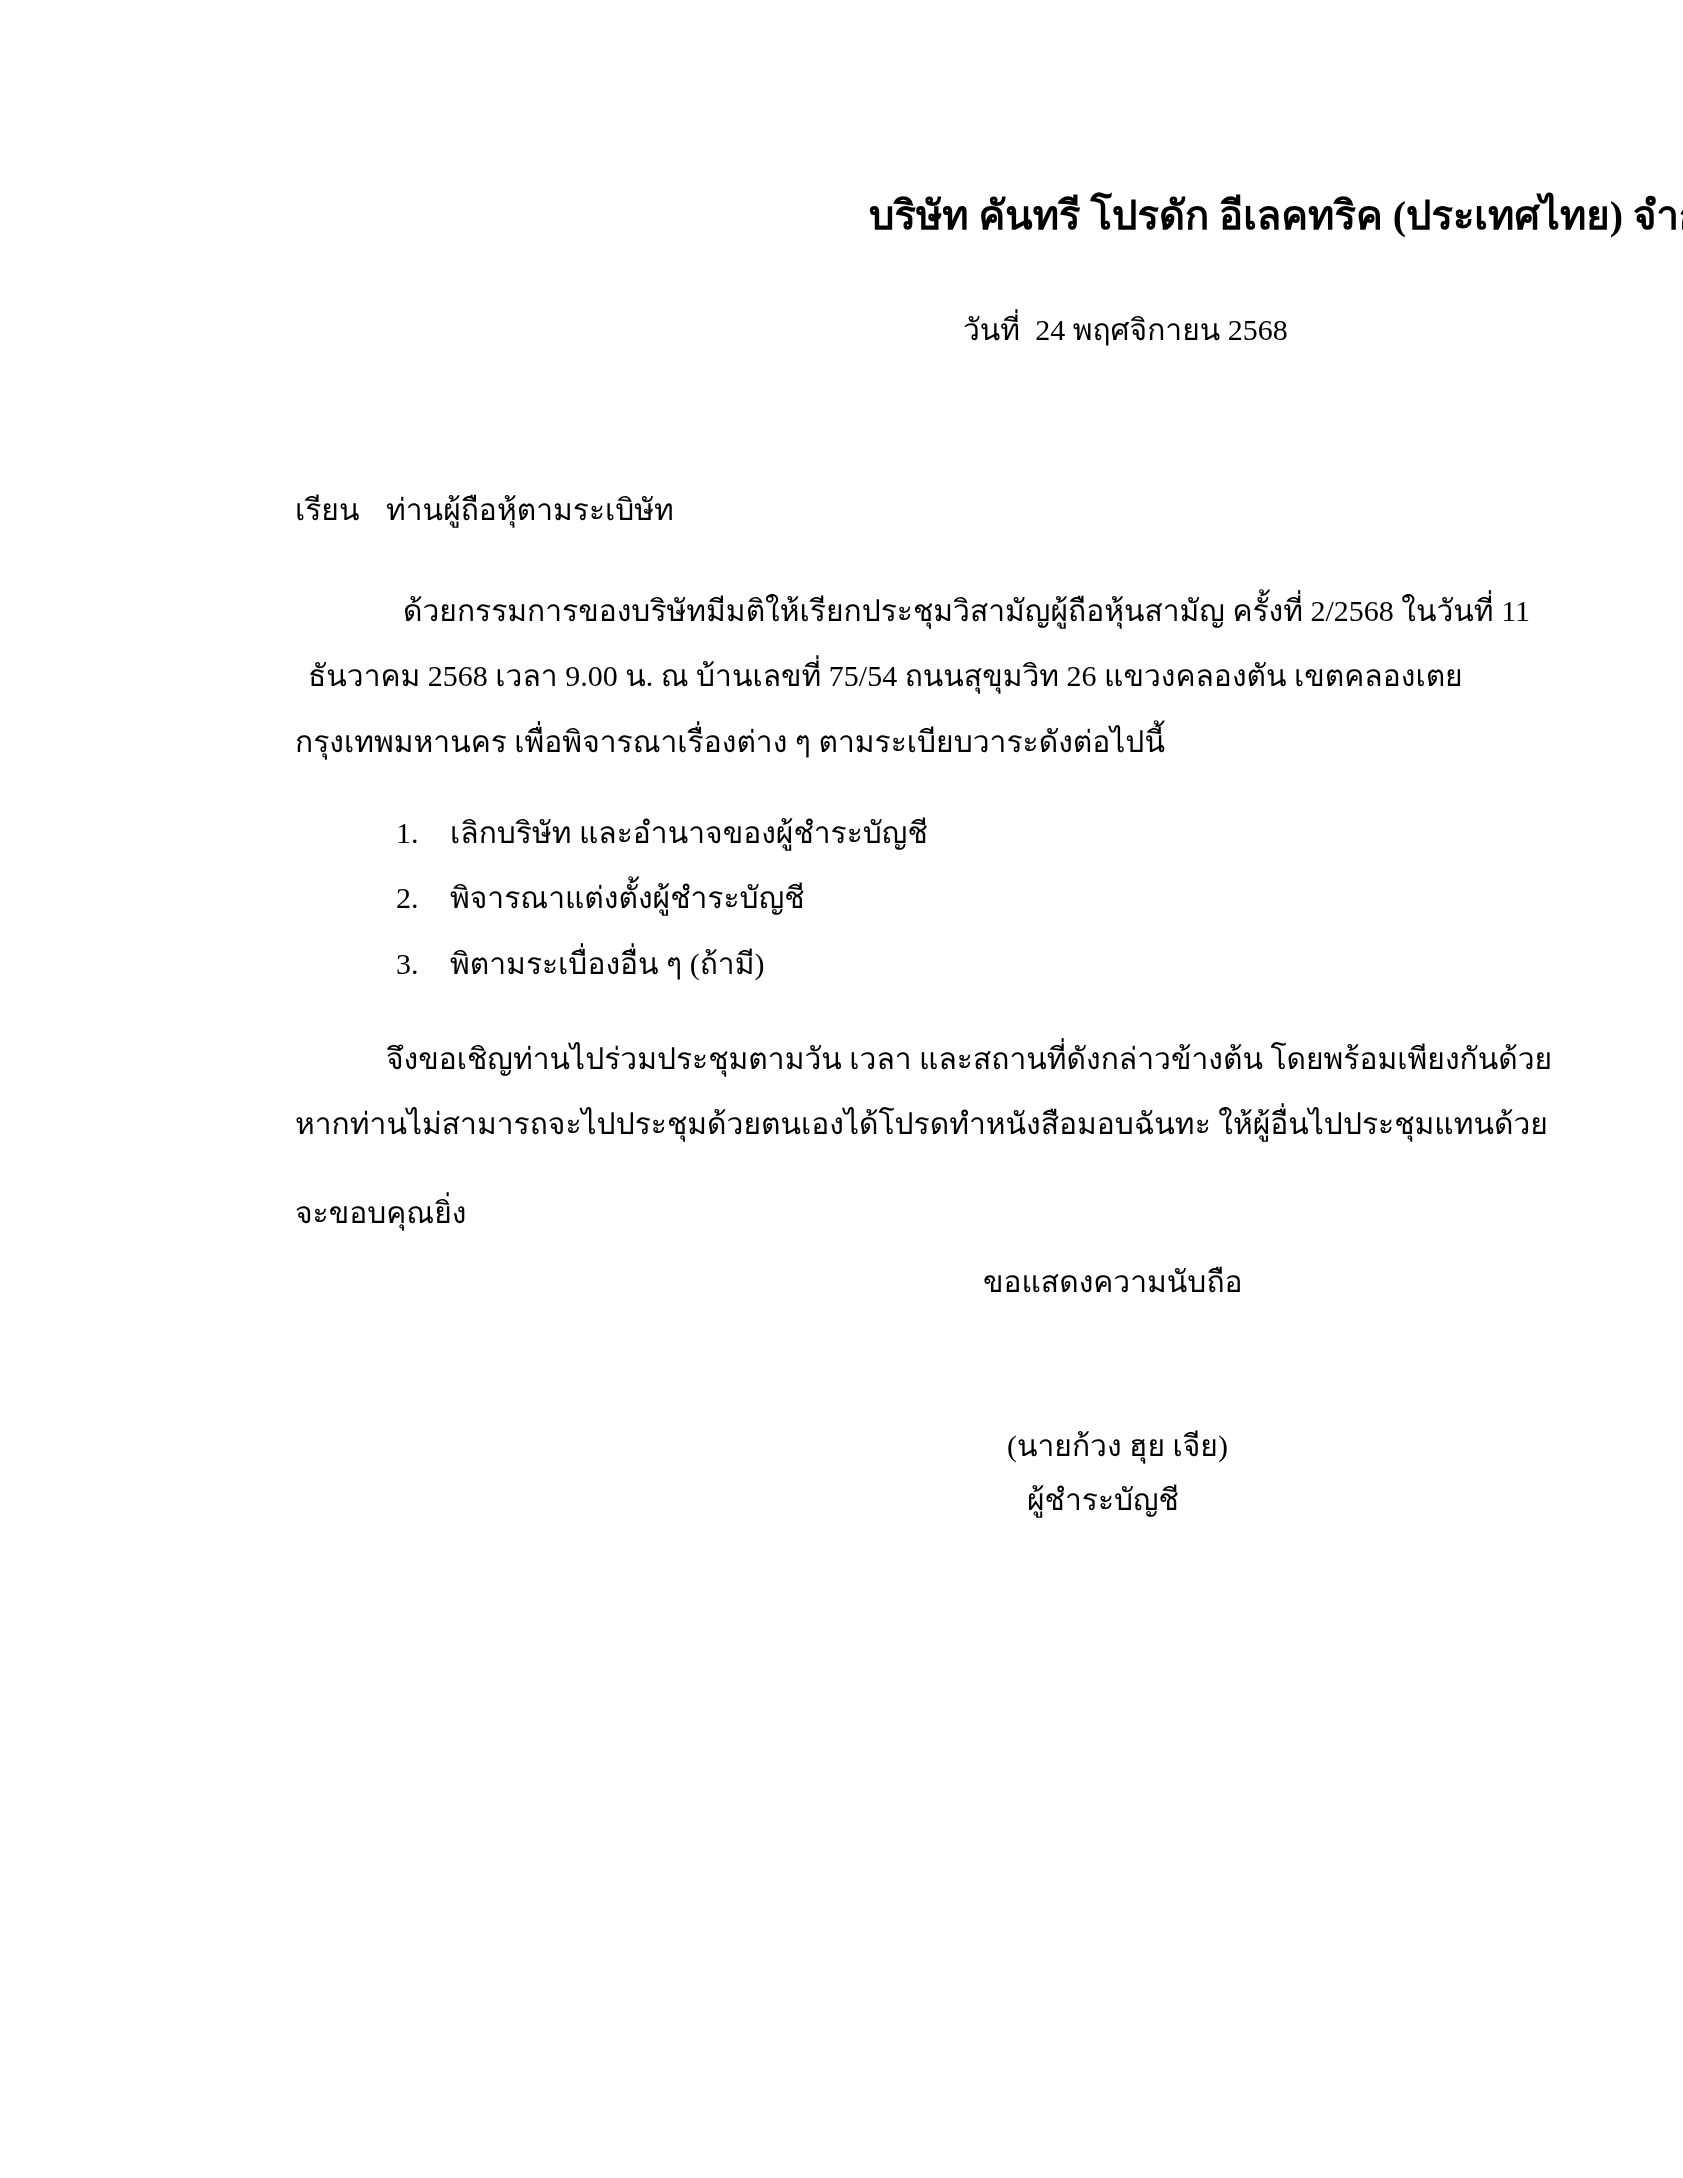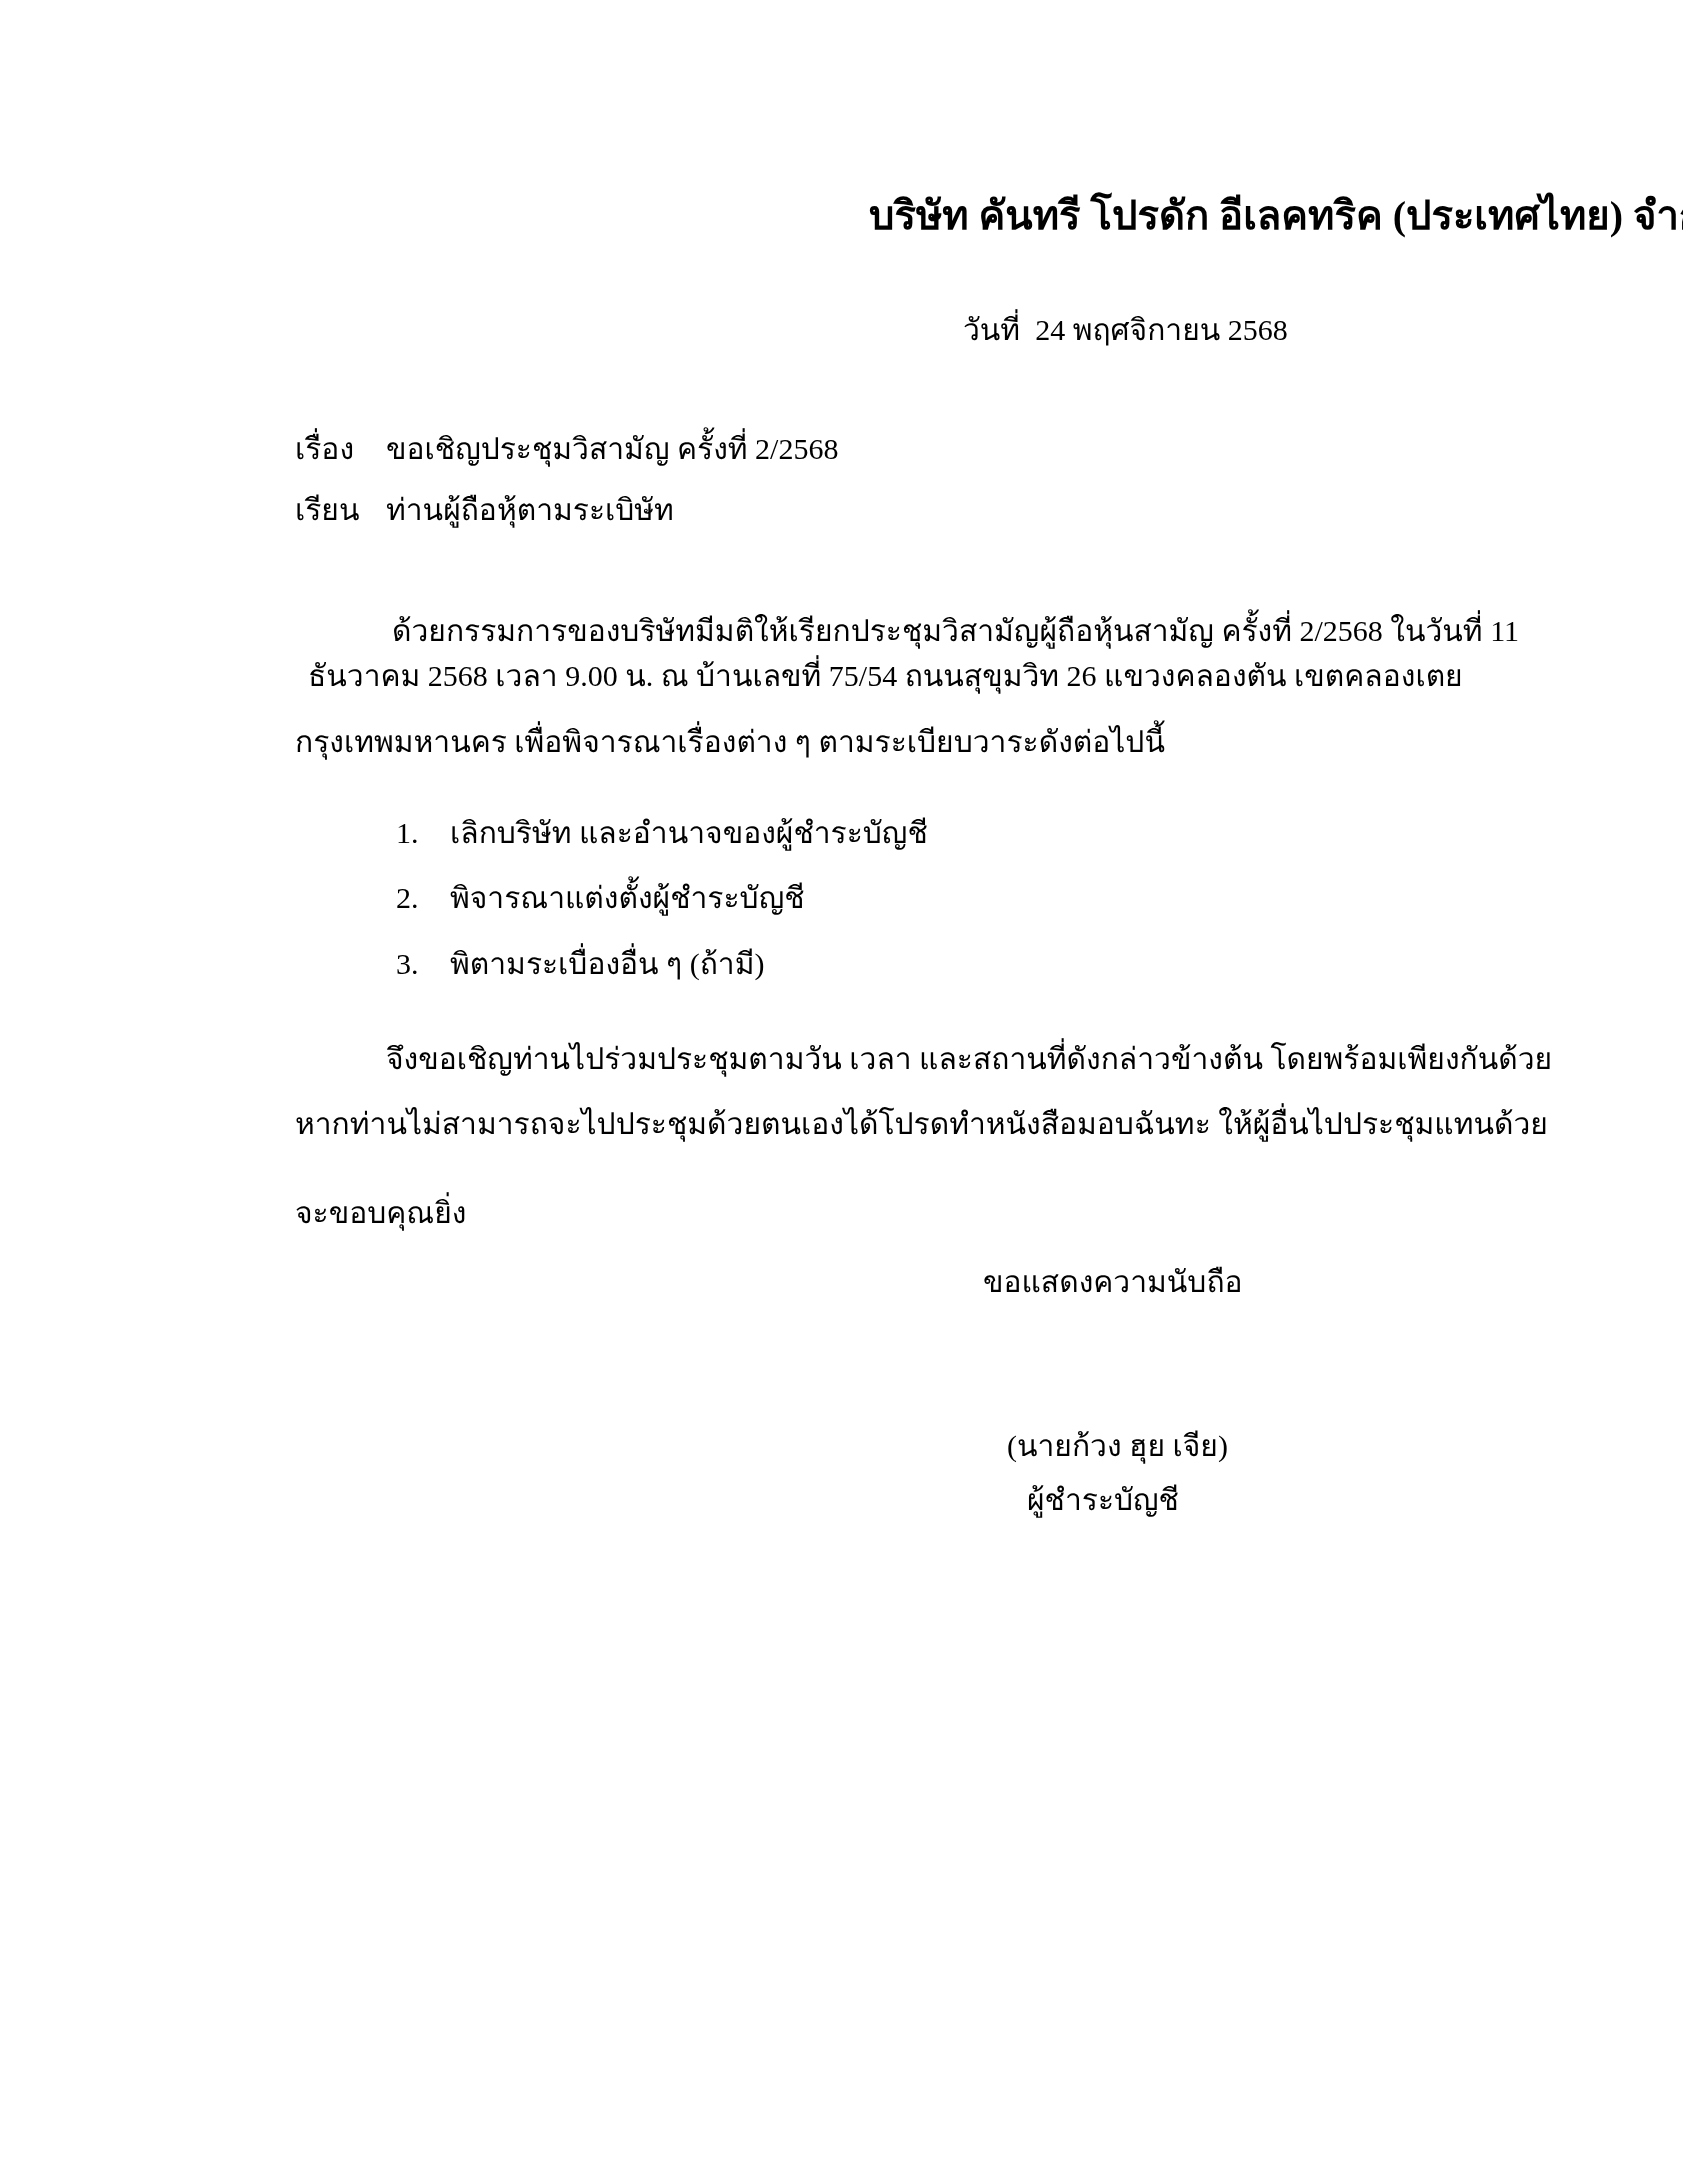--- a/index.html
+++ b/index.html
@@ -53,31 +53,27 @@
 </style>
 </head>
 <body>
 
 <div class="page">
 
   <div class="t company" style="top:190px; left:869px;">บริษัท คันทรี โปรดัก อีเลคทริค (ประเทศไทย) จำกัด</div>
 
   <div class="t" style="top:307px; left:963px;">วันที่  24 พฤศจิกายน 2568</div>
 
-  <div class="row" style="top:426px; left:295px;">
-    <span class="label">เรื่อง</span>
-    <span>ขอเชิญประชุมวิสามัญ ครั้งที่ 2/2568</span>
-  </div>
 
   <div class="row" style="top:487px; left:295px;">
     <span class="label">เรียน</span>
     <span>ท่านผู้ถือหุ้ตามระเบิษัท</span>
   </div>
 
-  <div class="t" style="top:588px; left:392px;margin-top:20px;">ด้วยกรรมการของบริษัทมีมติให้เรียกประชุมวิสามัญผู้ถือหุ้นสามัญ ครั้งที่ 2/2568 ในวันที่ 11</div>
+  <div class="t" style="top:588px; left:403px;">ด้วยกรรมการของบริษัทมีมติให้เรียกประชุมวิสามัญผู้ถือหุ้นสามัญ ครั้งที่ 2/2568 ในวันที่ 11</div>
   <div class="t" style="top:653px; left:295px;margin-left:13px;">ธันวาคม 2568 เวลา 9.00 น. ณ บ้านเลขที่ 75/54 ถนนสุขุมวิท 26 แขวงคลองตัน เขตคลองเตย</div>
   <div class="t" style="top:719px; left:295px;">กรุงเทพมหานคร เพื่อพิจารณาเรื่องต่าง ๆ ตามระเบียบวาระดังต่อไปนี้</div>
 
   <div class="agenda-row" style="top:810px; left:396px;">
     <span class="num">1.</span>
     <span>เลิกบริษัท และอำนาจของผู้ชำระบัญชี</span>
   </div>
   <div class="agenda-row" style="top:875px; left:396px;">
     <span class="num">2.</span>
     <span>พิจารณาแต่งตั้งผู้ชำระบัญชี</span>

